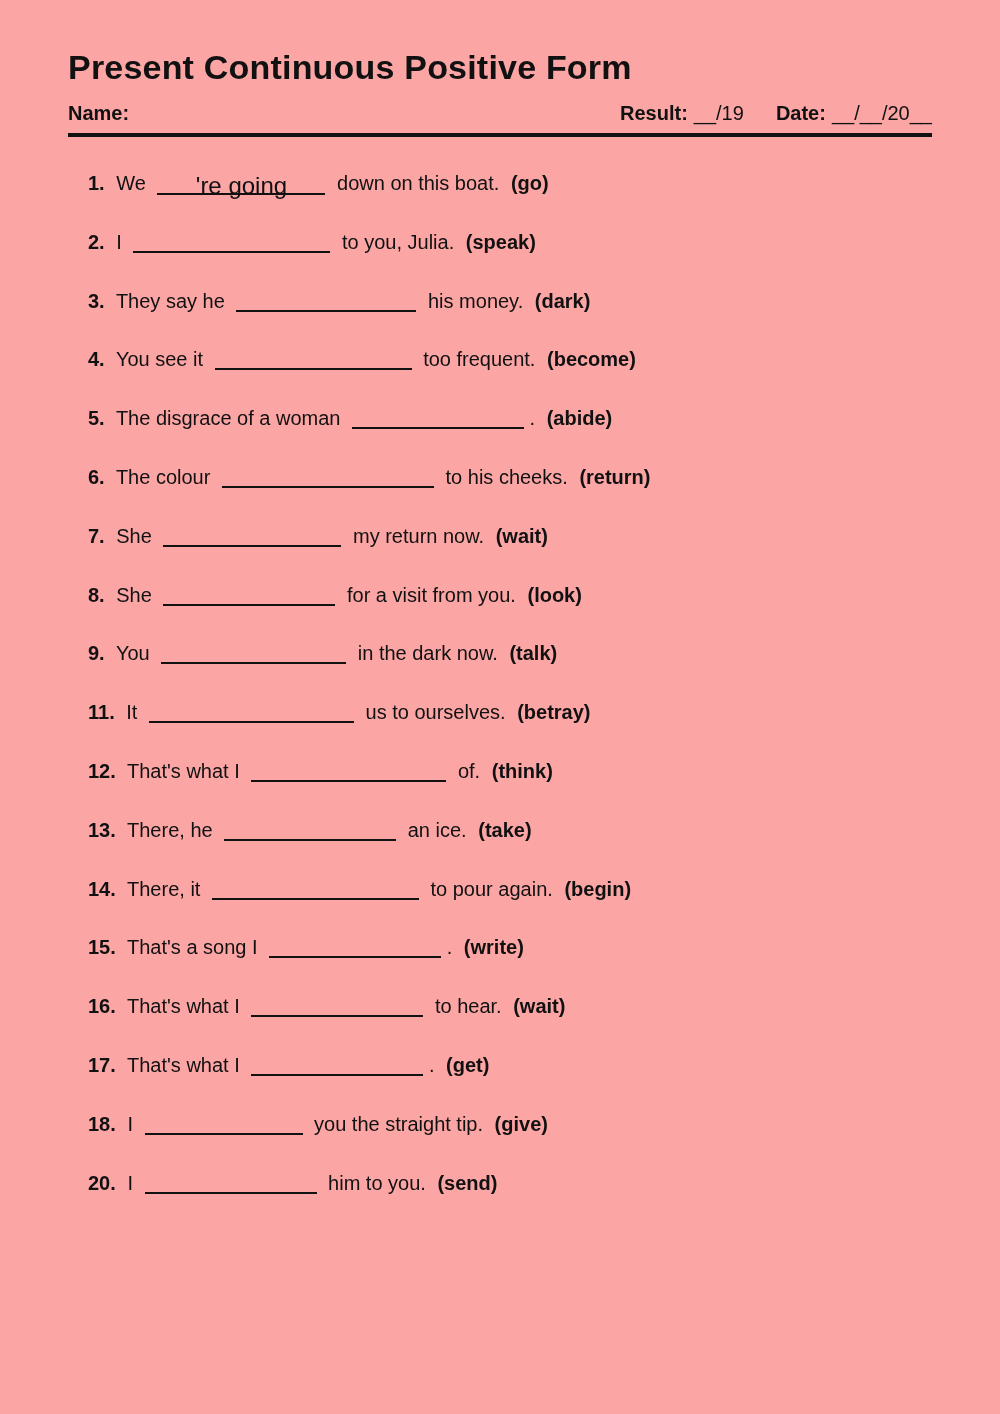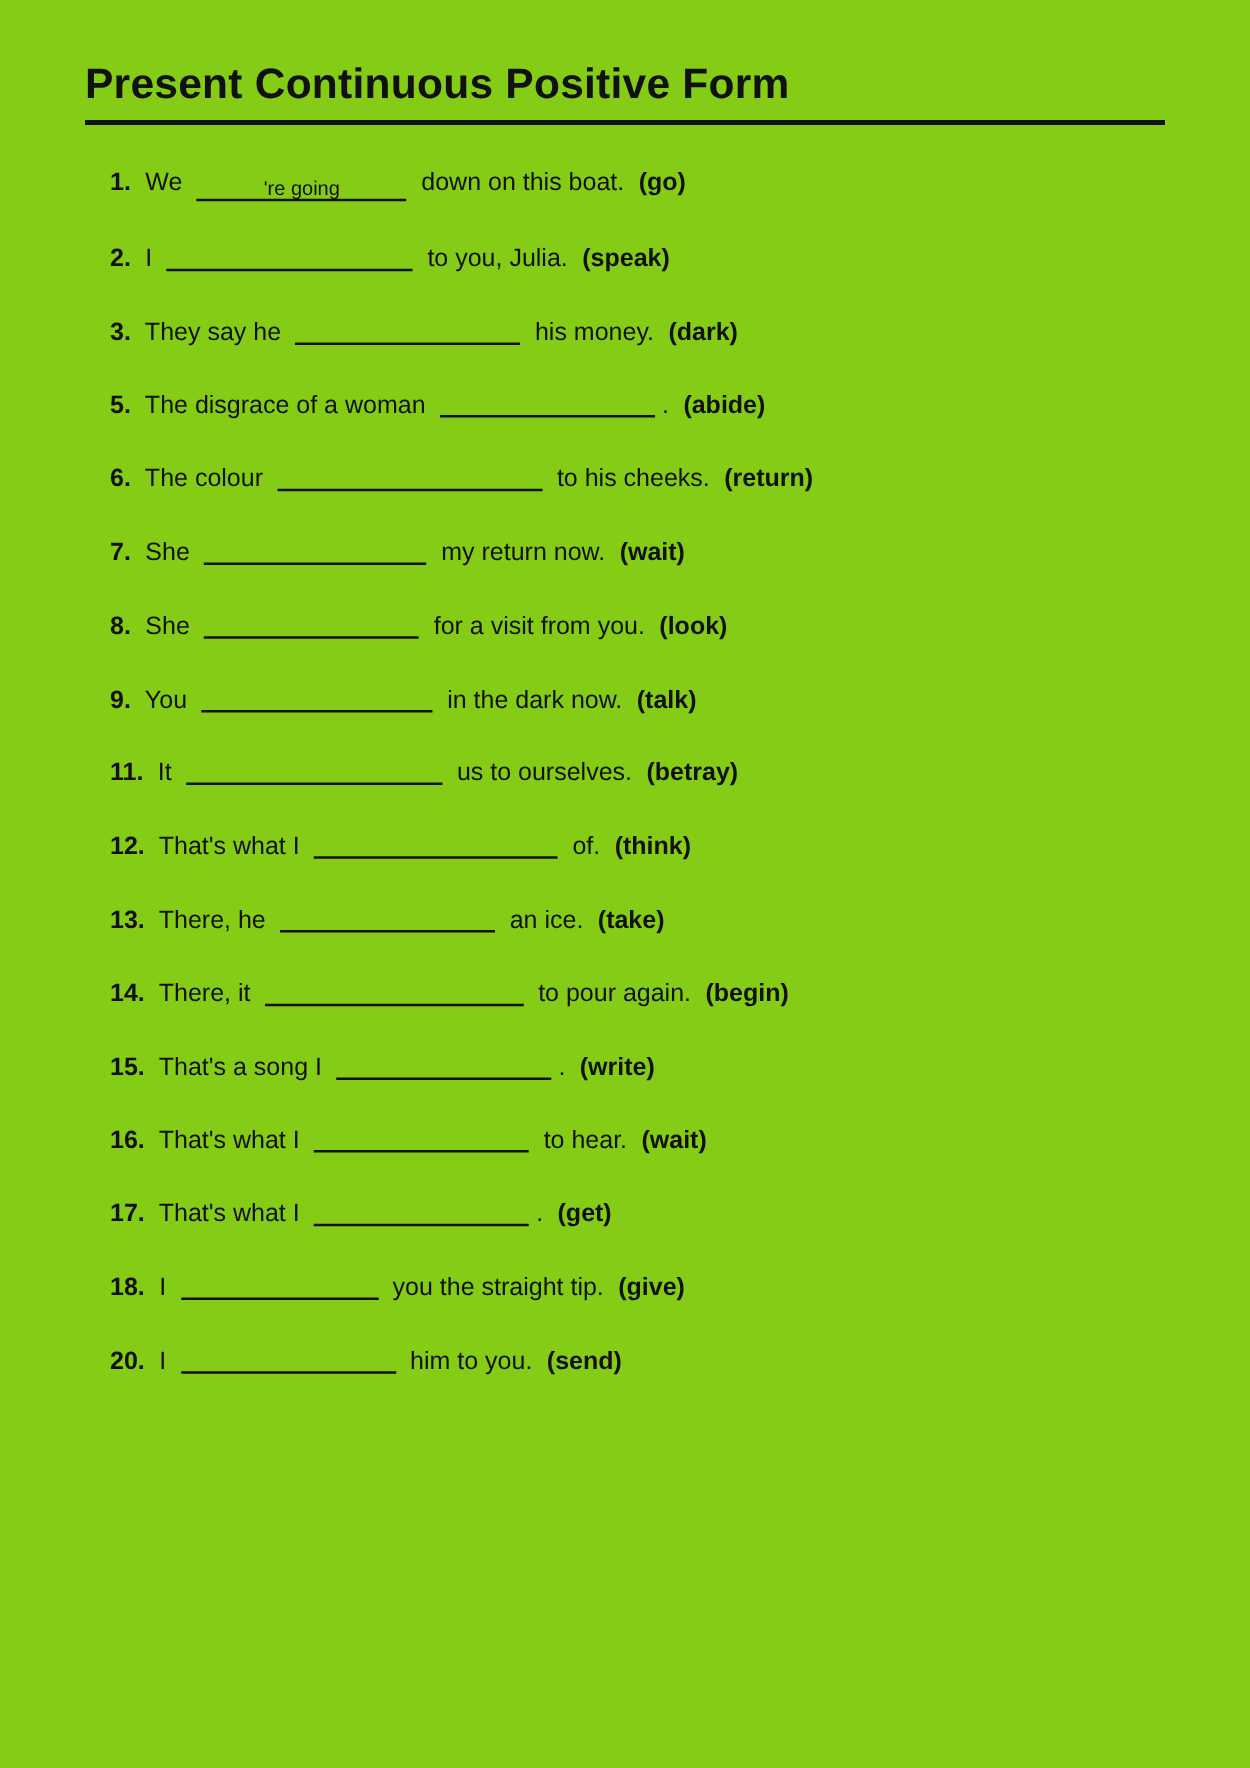--- a/index.html
+++ b/index.html
@@ -2,21 +2,21 @@
 <html><head>
 <meta charset="utf-8">
 <style>
   html, body { margin: 0; padding: 0; background: #ffffff; }
   .page {
     position: relative;
     width: 1000px;
     height: 1414px;
     box-sizing: border-box;
     padding: 46px 68px 0 68px;
-    background: #84cc16;
+    background: #fca5a5;
     color: #111111;
     font-family: "Liberation Sans", "DejaVu Sans", sans-serif;
   }
   .title {
     margin: 0;
     font-size: 34px;
     font-weight: 700;
     line-height: 42px;
     letter-spacing: 0.2px;
     color: #111111;
@@ -55,31 +55,40 @@
     display: inline-block;
     box-sizing: border-box;
     height: 20px;
     border-bottom: 2.5px solid #111111;
     vertical-align: -4px;
     margin-right: 6px;
     text-align: center;
   }
   .answer {
     display: block;
-    font-size: 16px;
+    font-size: 24px;
     line-height: 22px;
   }
 </style>
 </head>
 <body>
 
 <div class="page">
 
   <h1 class="title">Present Continuous Positive Form</h1>
 
+  <div class="meta-row">
+    <span class="bold">Name:</span>
+    <span class="meta-right">
+      <span class="bold">Result:</span>
+      <span>__/19</span>
+      <span class="bold date-group">Date:</span>
+      <span>__/__/20__</span>
+    </span>
+  </div>
 
   <hr class="rule">
 
   <div class="questions" id="questions">
       <div class="question">
       <span class="q-num">1.</span>
       <span class="q-pre">We</span>
       <span class="blank" style="width: 168px;">
         <span class="answer">'re going</span>
       </span>
@@ -98,20 +107,29 @@
       <div class="question">
       <span class="q-num">3.</span>
       <span class="q-pre">They say he</span>
       <span class="blank" style="width: 180px;">
         <span class="answer"></span>
       </span>
       <span class="q-post">his money.</span>
       <span class="q-verb">(dark)</span>
     </div>
       <div class="question">
+      <span class="q-num">4.</span>
+      <span class="q-pre">You see it</span>
+      <span class="blank" style="width: 197px;">
+        <span class="answer"></span>
+      </span>
+      <span class="q-post">too frequent.</span>
+      <span class="q-verb">(become)</span>
+    </div>
+      <div class="question">
       <span class="q-num">5.</span>
       <span class="q-pre">The disgrace of a woman</span>
       <span class="blank" style="width: 172px; margin-right: 0px;">
         <span class="answer"></span>
       </span>
       <span class="q-post">.</span>
       <span class="q-verb">(abide)</span>
     </div>
       <div class="question">
       <span class="q-num">6.</span>

